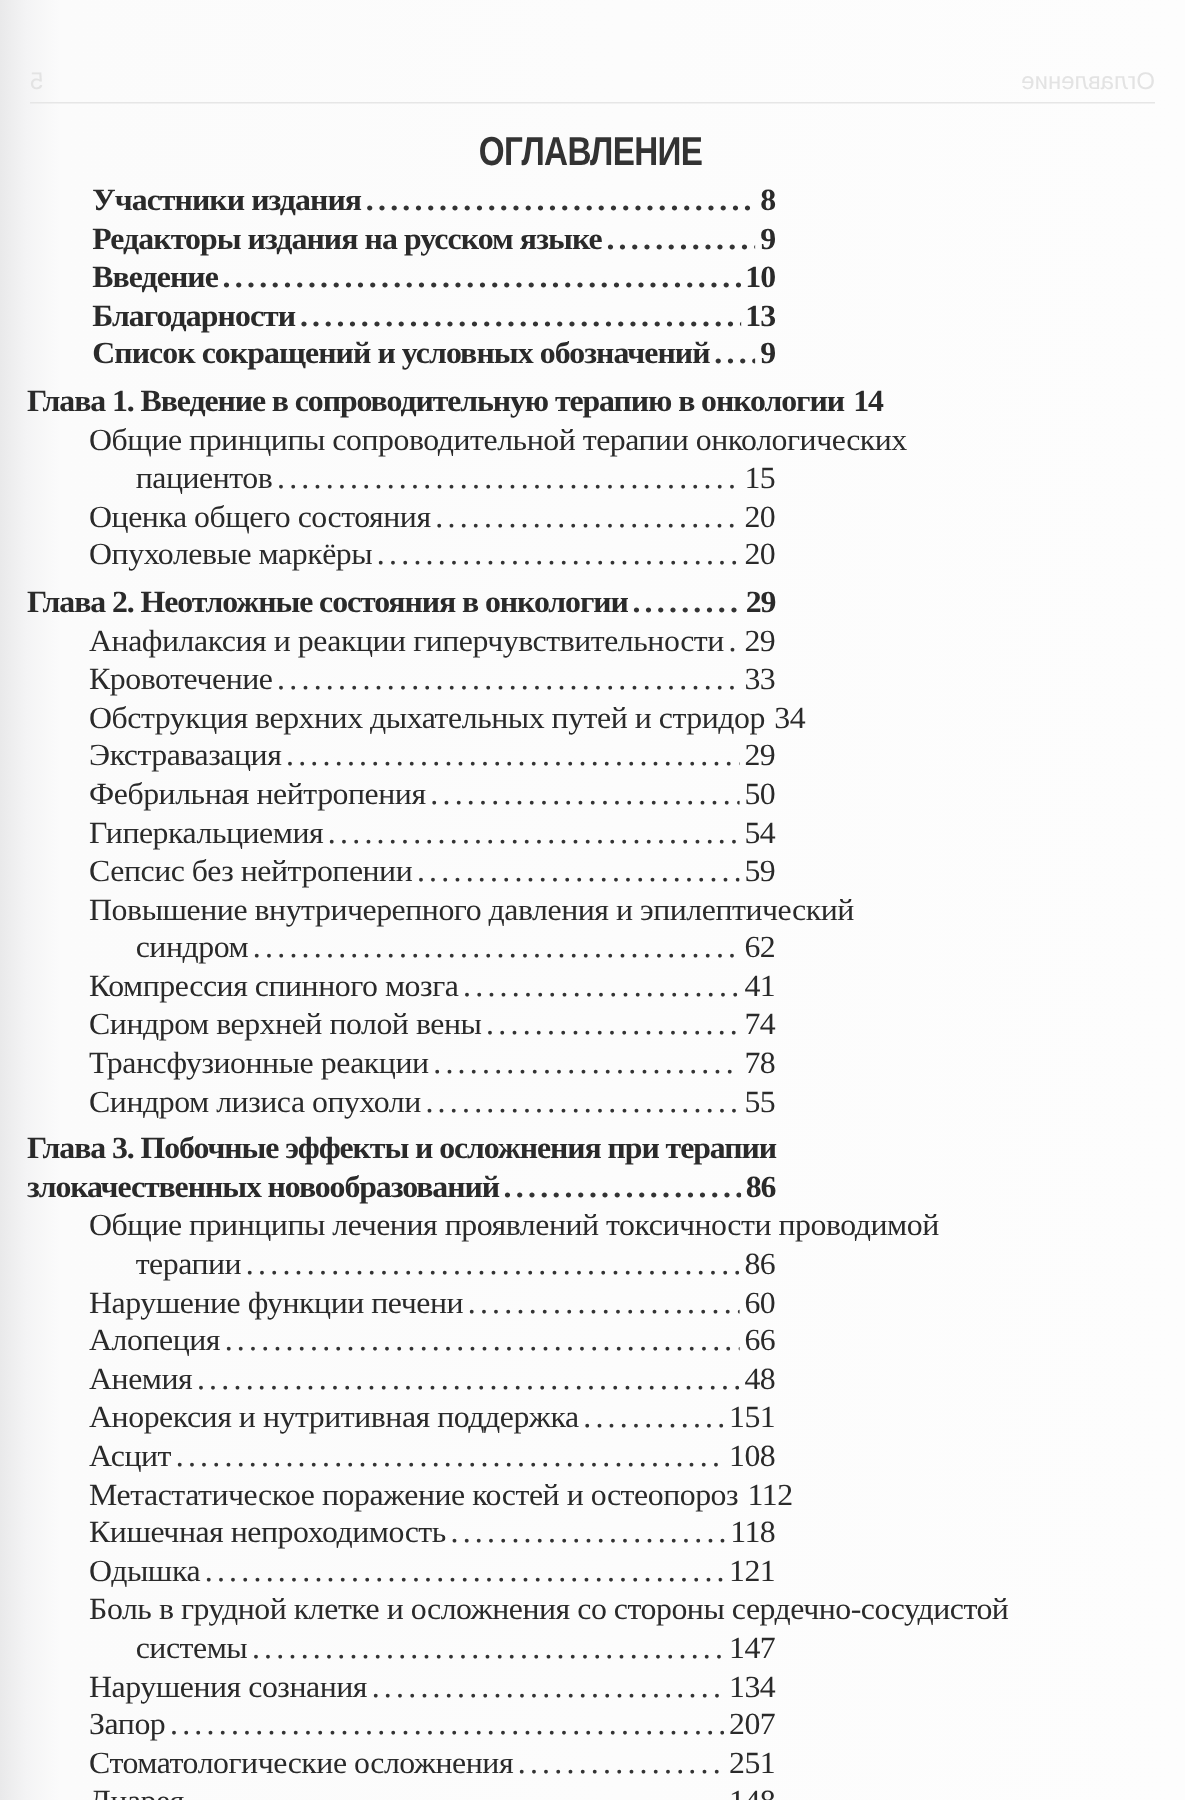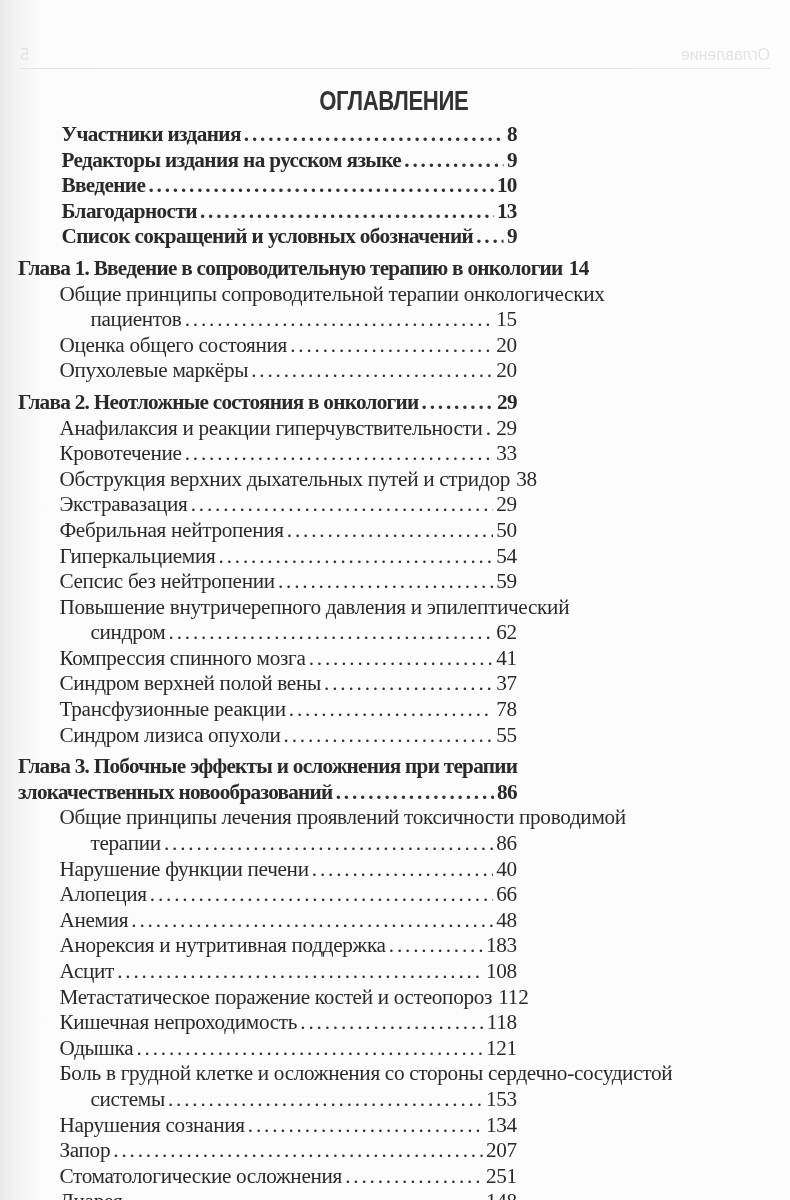--- a/index.html
+++ b/index.html
@@ -120,21 +120,21 @@
       <span class="p">29</span>
     </div>
     <div class="row lvl1">
       <span class="t">Кровотечение</span>
       <span class="dots"></span>
       <span class="p">33</span>
     </div>
     <div class="row lvl1">
       <span class="t">Обструкция верхних дыхательных путей и стридор</span>
       <span class="dots"></span>
-      <span class="p">38</span>
+      <span class="p">34</span>
     </div>
     <div class="row lvl1">
       <span class="t">Экстравазация</span>
       <span class="dots"></span>
       <span class="p">29</span>
     </div>
     <div class="row lvl1">
       <span class="t">Фебрильная нейтропения</span>
       <span class="dots"></span>
       <span class="p">50</span>
@@ -158,21 +158,21 @@
       <span class="p">62</span>
     </div>
     <div class="row lvl1">
       <span class="t">Компрессия спинного мозга</span>
       <span class="dots"></span>
       <span class="p">41</span>
     </div>
     <div class="row lvl1">
       <span class="t">Синдром верхней полой вены</span>
       <span class="dots"></span>
-      <span class="p">37</span>
+      <span class="p">74</span>
     </div>
     <div class="row lvl1">
       <span class="t">Трансфузионные реакции</span>
       <span class="dots"></span>
       <span class="p">78</span>
     </div>
     <div class="row lvl1">
       <span class="t">Синдром лизиса опухоли</span>
       <span class="dots"></span>
       <span class="p">55</span>
@@ -189,36 +189,36 @@
       <span class="t">Общие принципы лечения проявлений токсичности проводимой</span>
     </div>
     <div class="row lvl1 wrap2">
       <span class="t">терапии</span>
       <span class="dots"></span>
       <span class="p">86</span>
     </div>
     <div class="row lvl1">
       <span class="t">Нарушение функции печени</span>
       <span class="dots"></span>
-      <span class="p">40</span>
+      <span class="p">60</span>
     </div>
     <div class="row lvl1">
       <span class="t">Алопеция</span>
       <span class="dots"></span>
       <span class="p">66</span>
     </div>
     <div class="row lvl1">
       <span class="t">Анемия</span>
       <span class="dots"></span>
       <span class="p">48</span>
     </div>
     <div class="row lvl1">
       <span class="t">Анорексия и нутритивная поддержка</span>
       <span class="dots"></span>
-      <span class="p">183</span>
+      <span class="p">151</span>
     </div>
     <div class="row lvl1">
       <span class="t">Асцит</span>
       <span class="dots"></span>
       <span class="p">108</span>
     </div>
     <div class="row lvl1">
       <span class="t">Метастатическое поражение костей и остеопороз</span>
       <span class="dots"></span>
       <span class="p">112</span>
@@ -232,21 +232,21 @@
       <span class="t">Одышка</span>
       <span class="dots"></span>
       <span class="p">121</span>
     </div>
     <div class="row lvl1">
       <span class="t">Боль в грудной клетке и осложнения со стороны сердечно-сосудистой</span>
     </div>
     <div class="row lvl1 wrap2">
       <span class="t">системы</span>
       <span class="dots"></span>
-      <span class="p">153</span>
+      <span class="p">147</span>
     </div>
     <div class="row lvl1">
       <span class="t">Нарушения сознания</span>
       <span class="dots"></span>
       <span class="p">134</span>
     </div>
     <div class="row lvl1">
       <span class="t">Запор</span>
       <span class="dots"></span>
       <span class="p">207</span>

